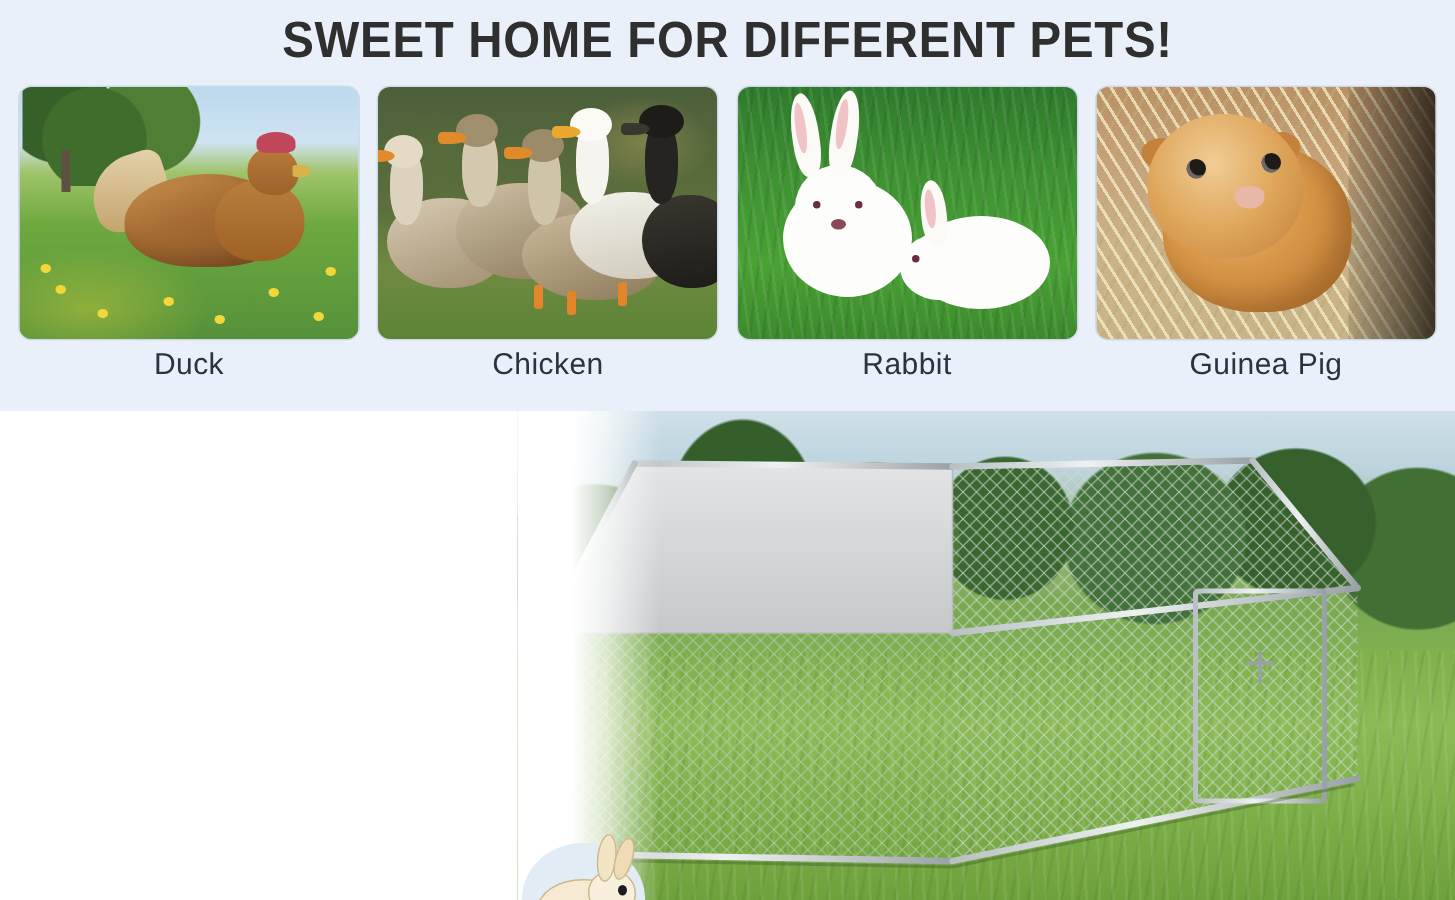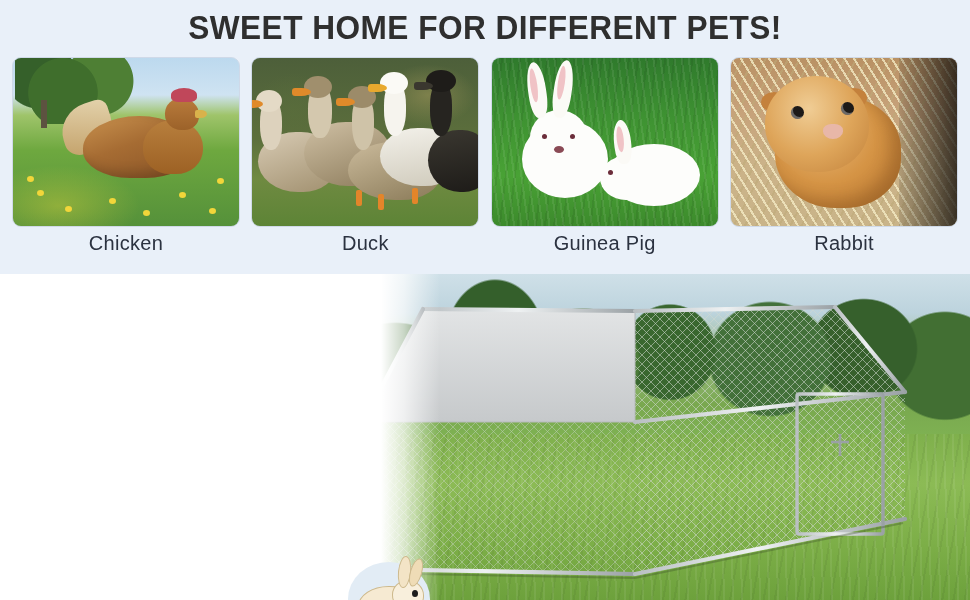--- a/index.html
+++ b/index.html
@@ -295,24 +295,24 @@
           <div class="gp-head"></div>
           <div class="gp-eye" style="left:60px;top:48px"></div>
           <div class="gp-eye" style="left:110px;top:44px"></div>
           <div class="gp-nose"></div>
         </div>
       </div>
 
     </div>
 
     <div class="labels">
+      <div class="label">Duck</div>
       <div class="label">Chicken</div>
-      <div class="label">Duck</div>
+      <div class="label">Rabbit</div>
       <div class="label">Guinea Pig</div>
-      <div class="label">Rabbit</div>
     </div>
   </div>
 
   <div class="bottom-panel">
 
     <div class="coop-photo">
       <div class="treeline"></div>
       <div class="lawn"></div>
 
       <div class="coop">

